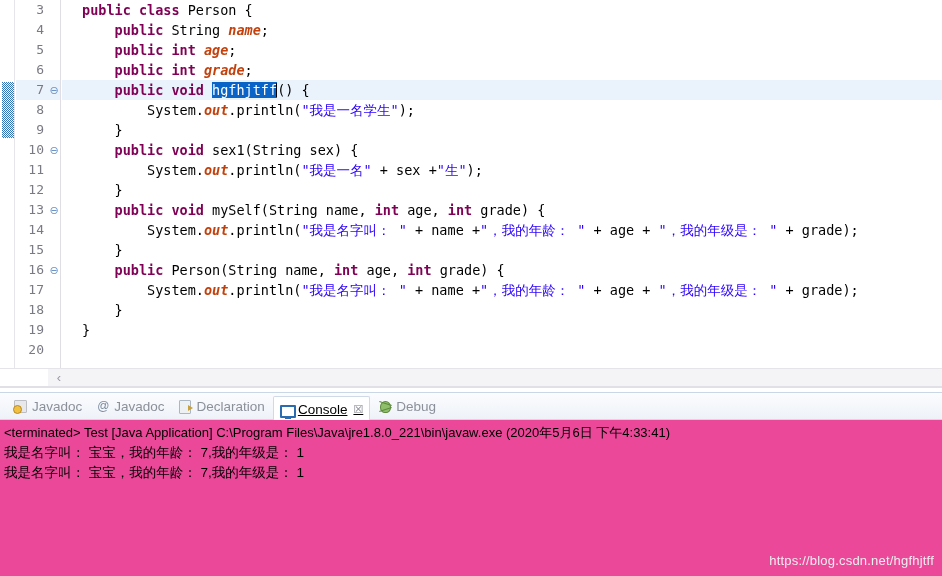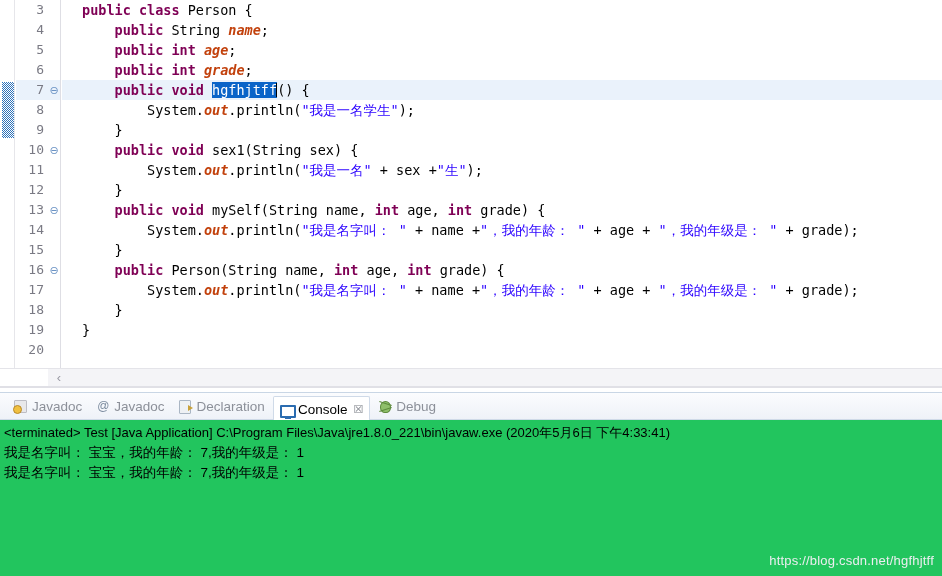--- a/index.html
+++ b/index.html
@@ -95,21 +95,21 @@
     border-bottom:1px solid #cfdae8;
   }
   .tabs{position:absolute;left:8px;top:0;display:flex;align-items:center;height:26px;}
   .tab{
     display:flex;align-items:center;height:24px;padding:0 6px;margin-right:2px;
     font-size:13.5px;color:#8c9099;cursor:default;
   }
   .tab.active{
     background:#ffffff;color:#000000;
     border:1px solid #cfdae8;border-bottom:none;border-radius:2px 2px 0 0;
-    height:25px;margin-top:6px;
+    height:25px;margin-top:6px;text-decoration:underline;
   }
   .tab .tlabel{margin-left:4px;}
   .tab .close-x{margin-left:6px;font-size:11px;color:#7b7f87;}
   .ticon{width:14px;height:14px;display:inline-block;position:relative;flex:0 0 auto;}
 
   
   .ic-problems{
     background:#e8e8ea;border:1px solid #bdbdc4;border-radius:1px;
     width:11px;height:11px;margin-top:1px;
   }
@@ -143,21 +143,21 @@
   .ic-debug:before{
     content:"";position:absolute;left:-2px;top:1px;width:13px;height:1px;
     background:#5d8a3c;transform:rotate(18deg);
   }
   .ic-debug:after{
     content:"";position:absolute;left:-2px;top:7px;width:13px;height:1px;
     background:#5d8a3c;transform:rotate(-18deg);
   }
 
   .console-out{
-    position:relative;width:942px;height:157px;background:#22c55e;overflow:hidden;
+    position:relative;width:942px;height:157px;background:#ec4899;overflow:hidden;
     padding:3px 12px 0 4px;box-sizing:border-box;
   }
   .cline{
     height:20px;line-height:20px;white-space:pre;
     font-family:"Liberation Sans","DejaVu Sans",sans-serif;
     font-size:13.5px;color:#000000;
   }
   .cline.term{font-size:13px;}
 
   .watermark{

